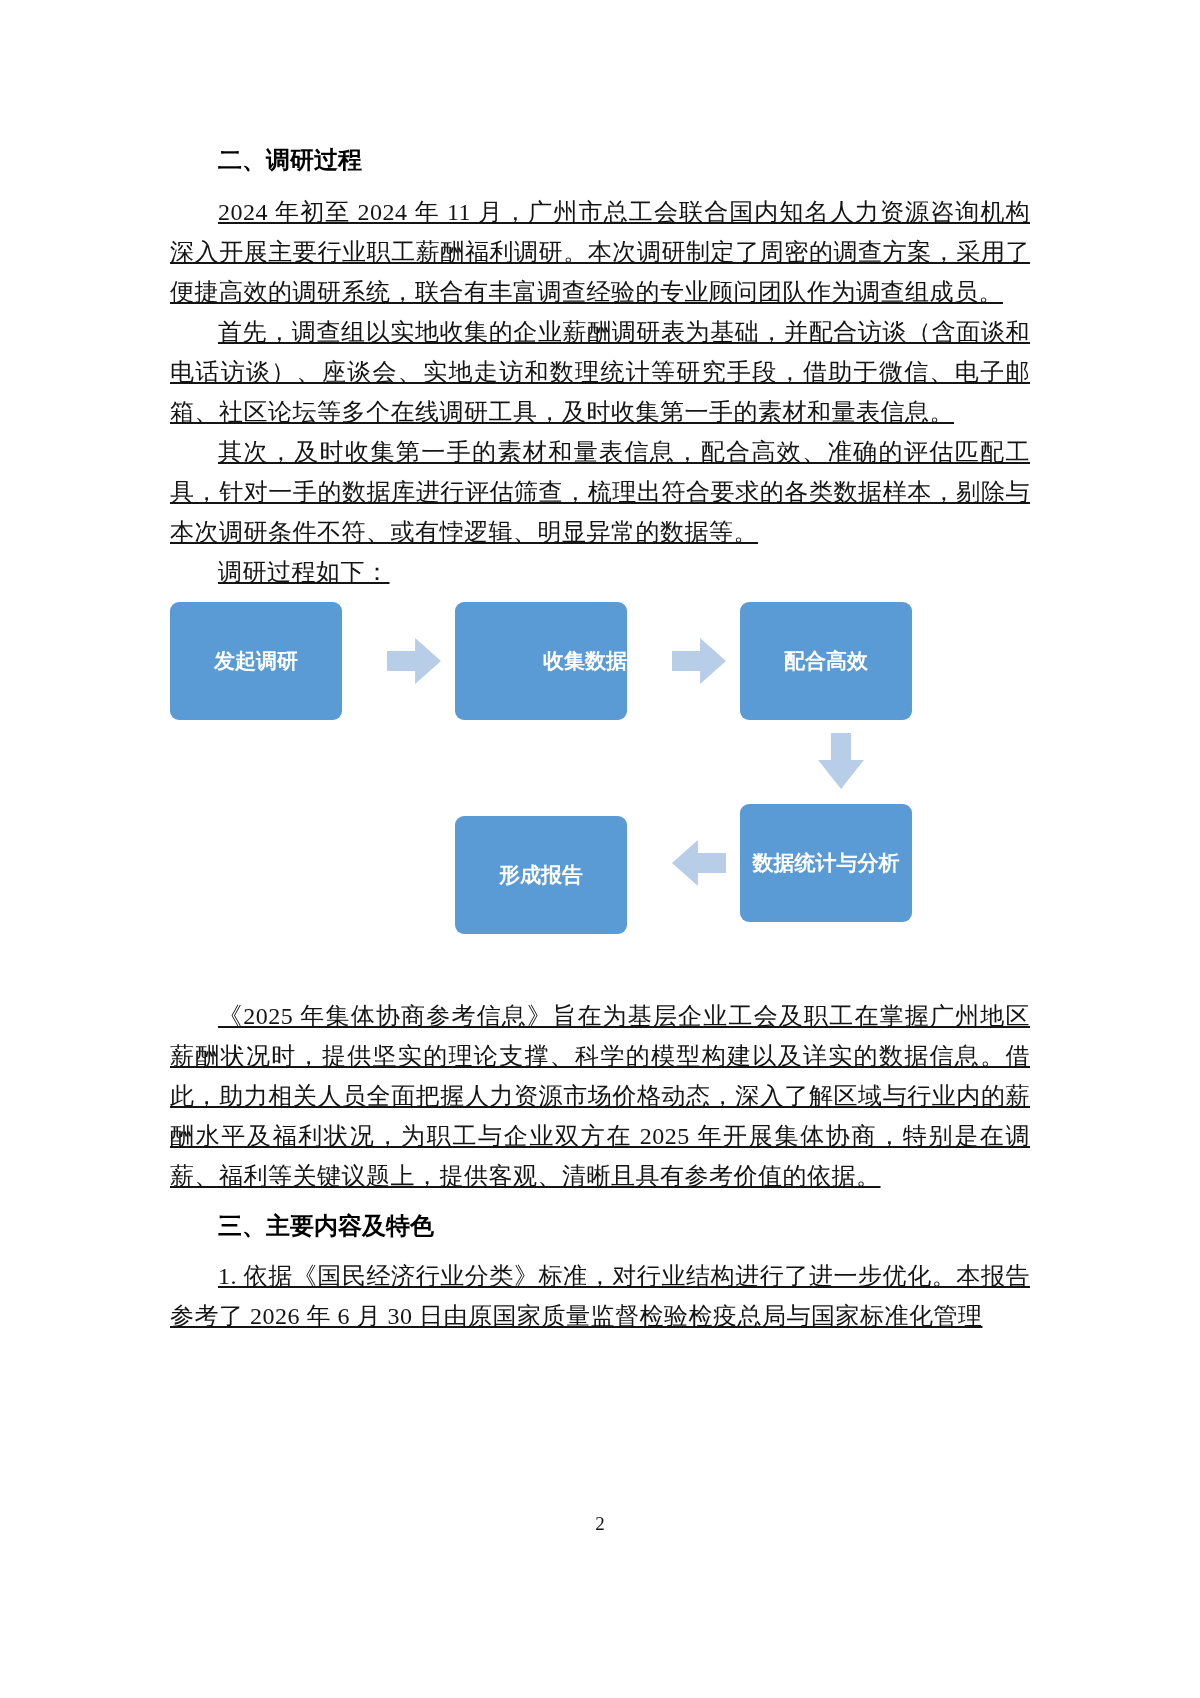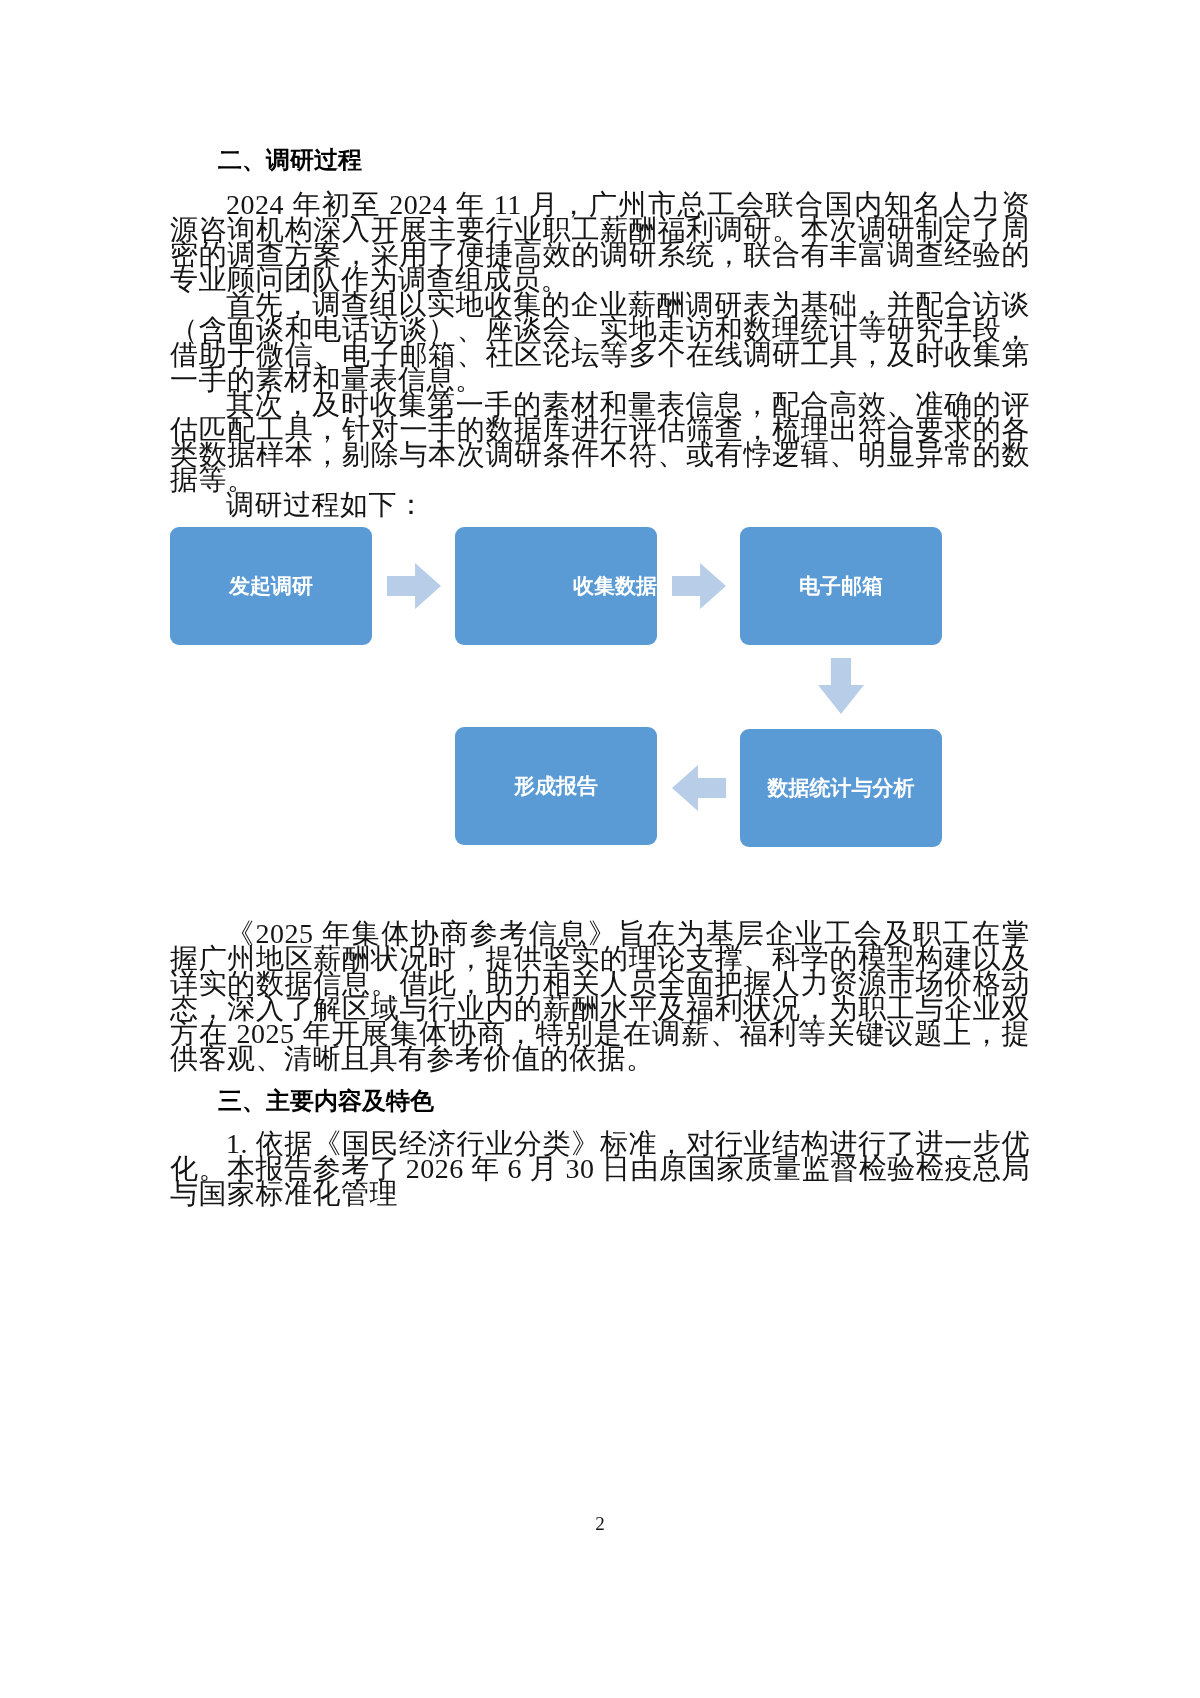--- a/index.html
+++ b/index.html
@@ -27,56 +27,57 @@
     color: #000000;
     line-height: 32px;
     text-indent: 2em;
     margin: 0 0 16px 0;
   }
   h2.doc-heading.second {
     margin-top: 14px;
     margin-bottom: 14px;
   }
   p.body-par {
-    font-size: 28px;
-    line-height: 25px;
+    font-size: 24px;
+    line-height: 40px;
     text-align: justify;
     text-indent: 2em;
     letter-spacing: 0.5px;
+    text-decoration: underline;
   }
   
   .flowchart {
     position: relative;
     width: 860px;
     height: 322px;
     margin-top: 10px;
     margin-bottom: 72px;
   }
   .fc-box {
     position: absolute;
-    width: 202px;
+    width: 172px;
     height: 118px;
     background: #5B9BD5;
     border-radius: 9px;
     display: flex;
     align-items: center;
     justify-content: center;
   }
   .fc-box span {
     font-family: "Liberation Sans", "DejaVu Sans", sans-serif;
     font-size: 21px;
     font-weight: 700;
     color: #FFFFFF;
     white-space: nowrap;
   }
   .fc-box.b1 { left: 0;   top: 0; }
   .fc-box.b2 { left: 285px; top: 0; justify-content: flex-end; }
   .fc-box.b3 { left: 570px; top: 0; }
   .fc-box.b4 { left: 570px; top: 202px; }
-  .fc-box.b5 { left: 285px; top: 200px; }
+  .fc-box.b5 { left: 285px; top: 214px; }
   .fc-arrow {
     position: absolute;
     background: #B7CDE8;
   }
   .fc-arrow.right {
     width: 54px; height: 46px;
     clip-path: polygon(0 28%, 52% 28%, 52% 0, 100% 50%, 52% 100%, 52% 72%, 0 72%);
   }
   .fc-arrow.left {
     width: 54px; height: 46px;
@@ -117,21 +118,21 @@
     <div class="flowchart">
       <div class="fc-box b1">
         <span>发起调研</span>
       </div>
       <div class="fc-arrow right a1"></div>
       <div class="fc-box b2">
         <span>收集数据</span>
       </div>
       <div class="fc-arrow right a2"></div>
       <div class="fc-box b3">
-        <span>电子邮箱</span>
+        <span>配合高效</span>
       </div>
       <div class="fc-arrow down a3"></div>
       <div class="fc-box b4">
         <span>数据统计与分析</span>
       </div>
       <div class="fc-arrow left a4"></div>
       <div class="fc-box b5">
         <span>形成报告</span>
       </div>
     </div>

